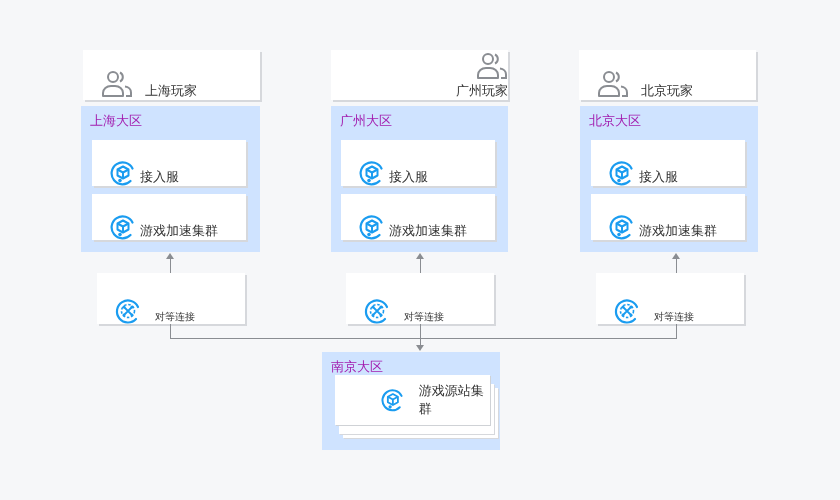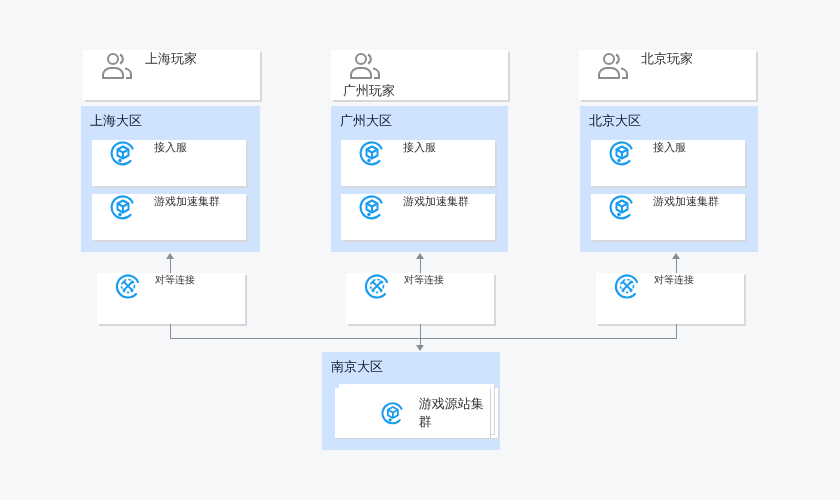--- a/index.html
+++ b/index.html
@@ -1,27 +1,27 @@
 <!DOCTYPE html>
 <html><head>
 <meta charset="utf-8">
 <style>
   html,body{margin:0;padding:0;}
   body{width:840px;height:500px;background:#f6f7f9;position:relative;overflow:hidden;
        font-family:"DejaVu Sans","Liberation Sans",sans-serif;}
   .abs{position:absolute;box-sizing:border-box;}
-  .card{background:#fff;box-shadow:2px 2px 0 #d6d8dc;display:flex;align-items:flex-start;}
+  .card{background:#fff;box-shadow:2px 2px 0 #d6d8dc;display:flex;align-items:flex-end;}
   .player{height:50px;}
   .player .ico{margin-left:18px;width:32px;height:32px;}
   .player .lbl{margin-left:12px;font-size:13px;color:#333;}
   .region{background:#cfe3ff;}
-  .region .title{position:absolute;left:9px;top:6px;font-size:13px;color:#0f172a;}
+  .region .title{position:absolute;left:9px;top:6px;font-size:13px;color:#a21caf;}
   .svc{height:46px;width:154px;}
   .svc .ico{margin-left:18px;width:26px;height:26px;}
-  .svc .lbl{margin-left:18px;font-size:11px;color:#333;}
+  .svc .lbl{margin-left:4px;font-size:13px;color:#333;}
   .p2p{height:51px;width:148px;}
   .p2p .ico{margin-left:18px;width:26px;height:26px;}
   .p2p .lbl{margin-left:14px;font-size:10px;color:#333;}
   .line{background:#8a8d92;}
   .arrow-up{width:0;height:0;border-left:4px solid transparent;border-right:4px solid transparent;border-bottom:6px solid #8a8d92;}
   .arrow-down{width:0;height:0;border-left:4px solid transparent;border-right:4px solid transparent;border-top:6px solid #8a8d92;}
   .stack{background:#fff;box-shadow:1px 1px 0 #d6d8dc;}
 </style>
 </head>
 <body>
@@ -146,21 +146,21 @@
 <div class="abs line" style="left:170px;top:324px;width:1px;height:14px;"></div>
 <div class="abs line" style="left:420px;top:324px;width:1px;height:22px;"></div>
 <div class="abs line" style="left:676px;top:324px;width:1px;height:14px;"></div>
 <div class="abs line" style="left:170px;top:338px;width:507px;height:1px;"></div>
 <div class="abs arrow-down" style="left:416px;top:345px;"></div>
 
 <div class="abs region" style="left:322px;top:352px;width:178px;height:98px;">
   <span class="title">南京大区</span>
   <div class="abs stack" style="left:21px;top:36px;width:155px;height:50px;"></div>
   <div class="abs stack" style="left:17px;top:32px;width:155px;height:50px;"></div>
-  <div class="abs stack" style="left:13px;top:36px;width:155px;height:50px;box-shadow:1px 1px 0 #cfd2d6;padding-left:28px;">
+  <div class="abs stack" style="left:13px;top:23px;width:155px;height:50px;box-shadow:1px 1px 0 #cfd2d6;padding-left:28px;">
     <div style="display:flex;align-items:center;height:100%;">
       <svg class="ico" style="margin-left:18px;width:26px;height:26px;">
           <use href="#sym-cube"></use>
         </svg>
       <span style="margin-left:14px;font-size:13px;color:#333;">游戏源站集群</span>
     </div>
   </div>
 </div>
 
 </body></html>

